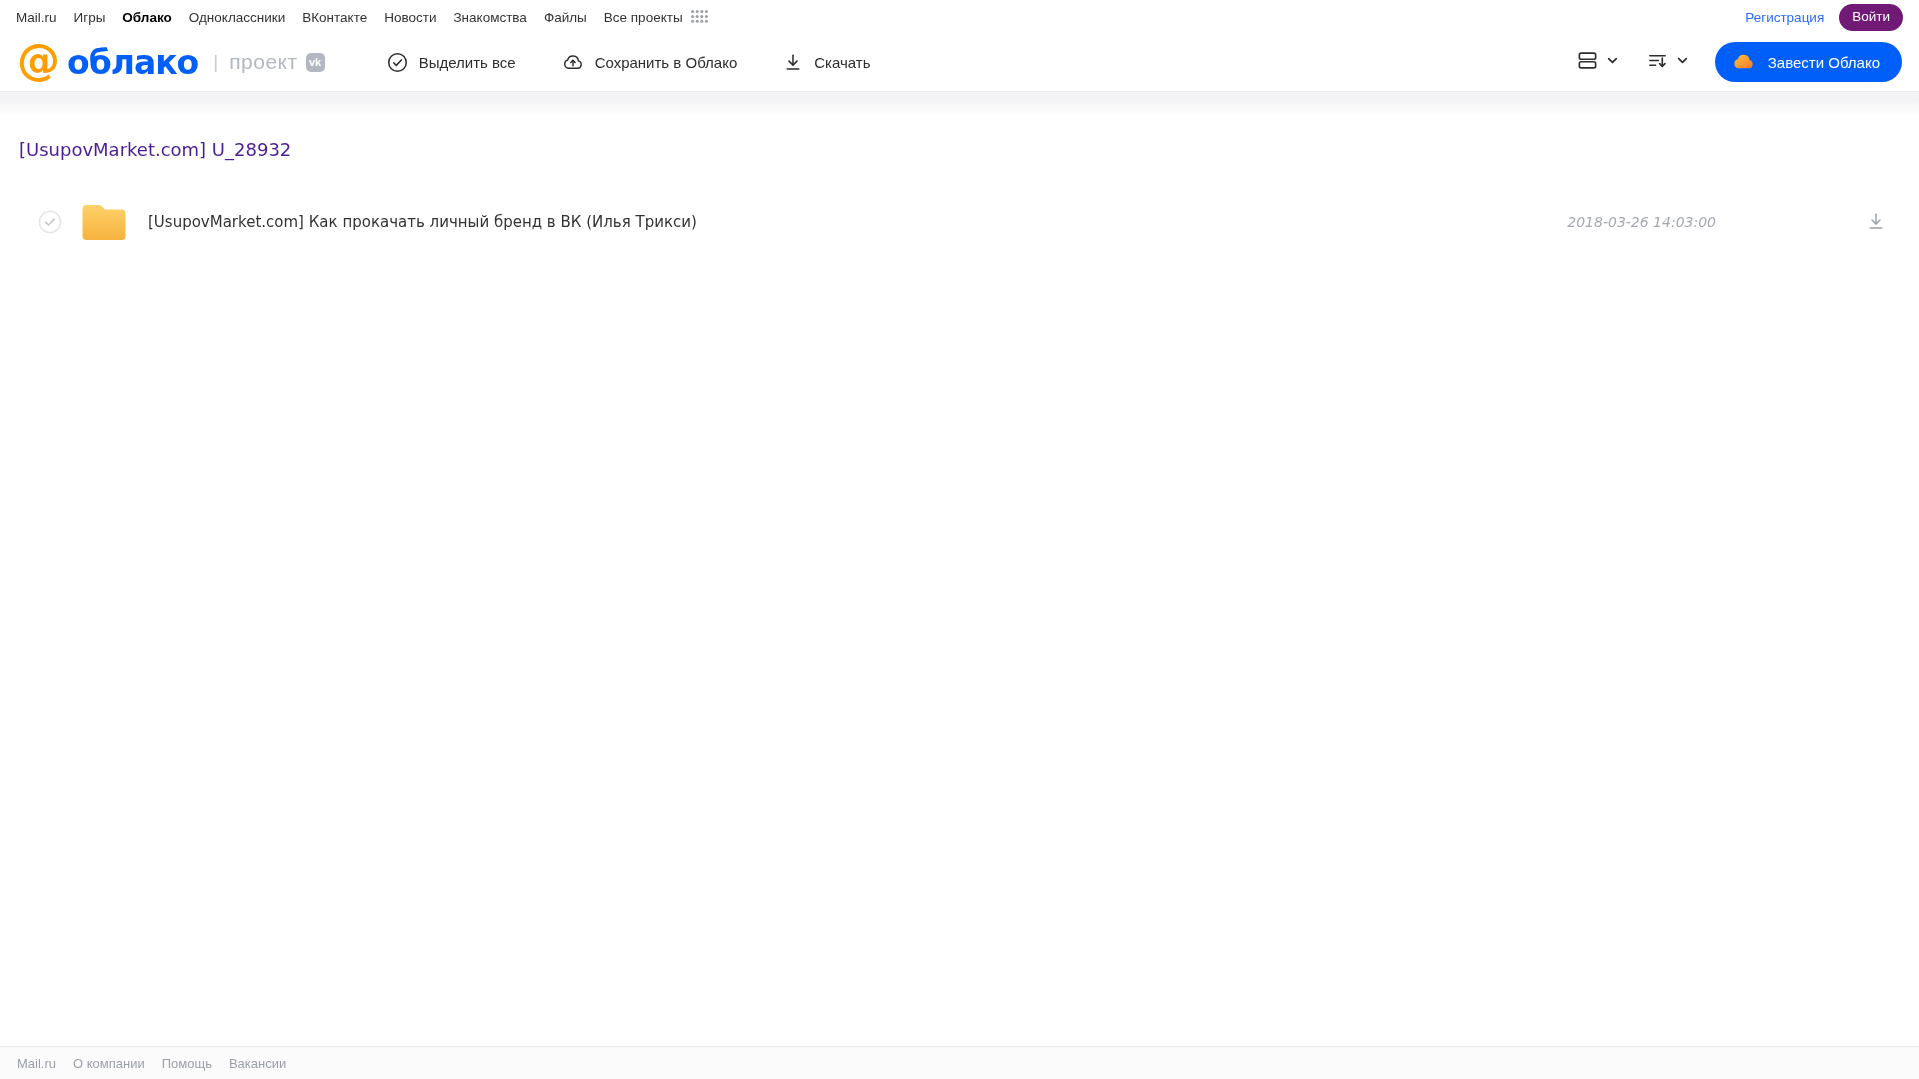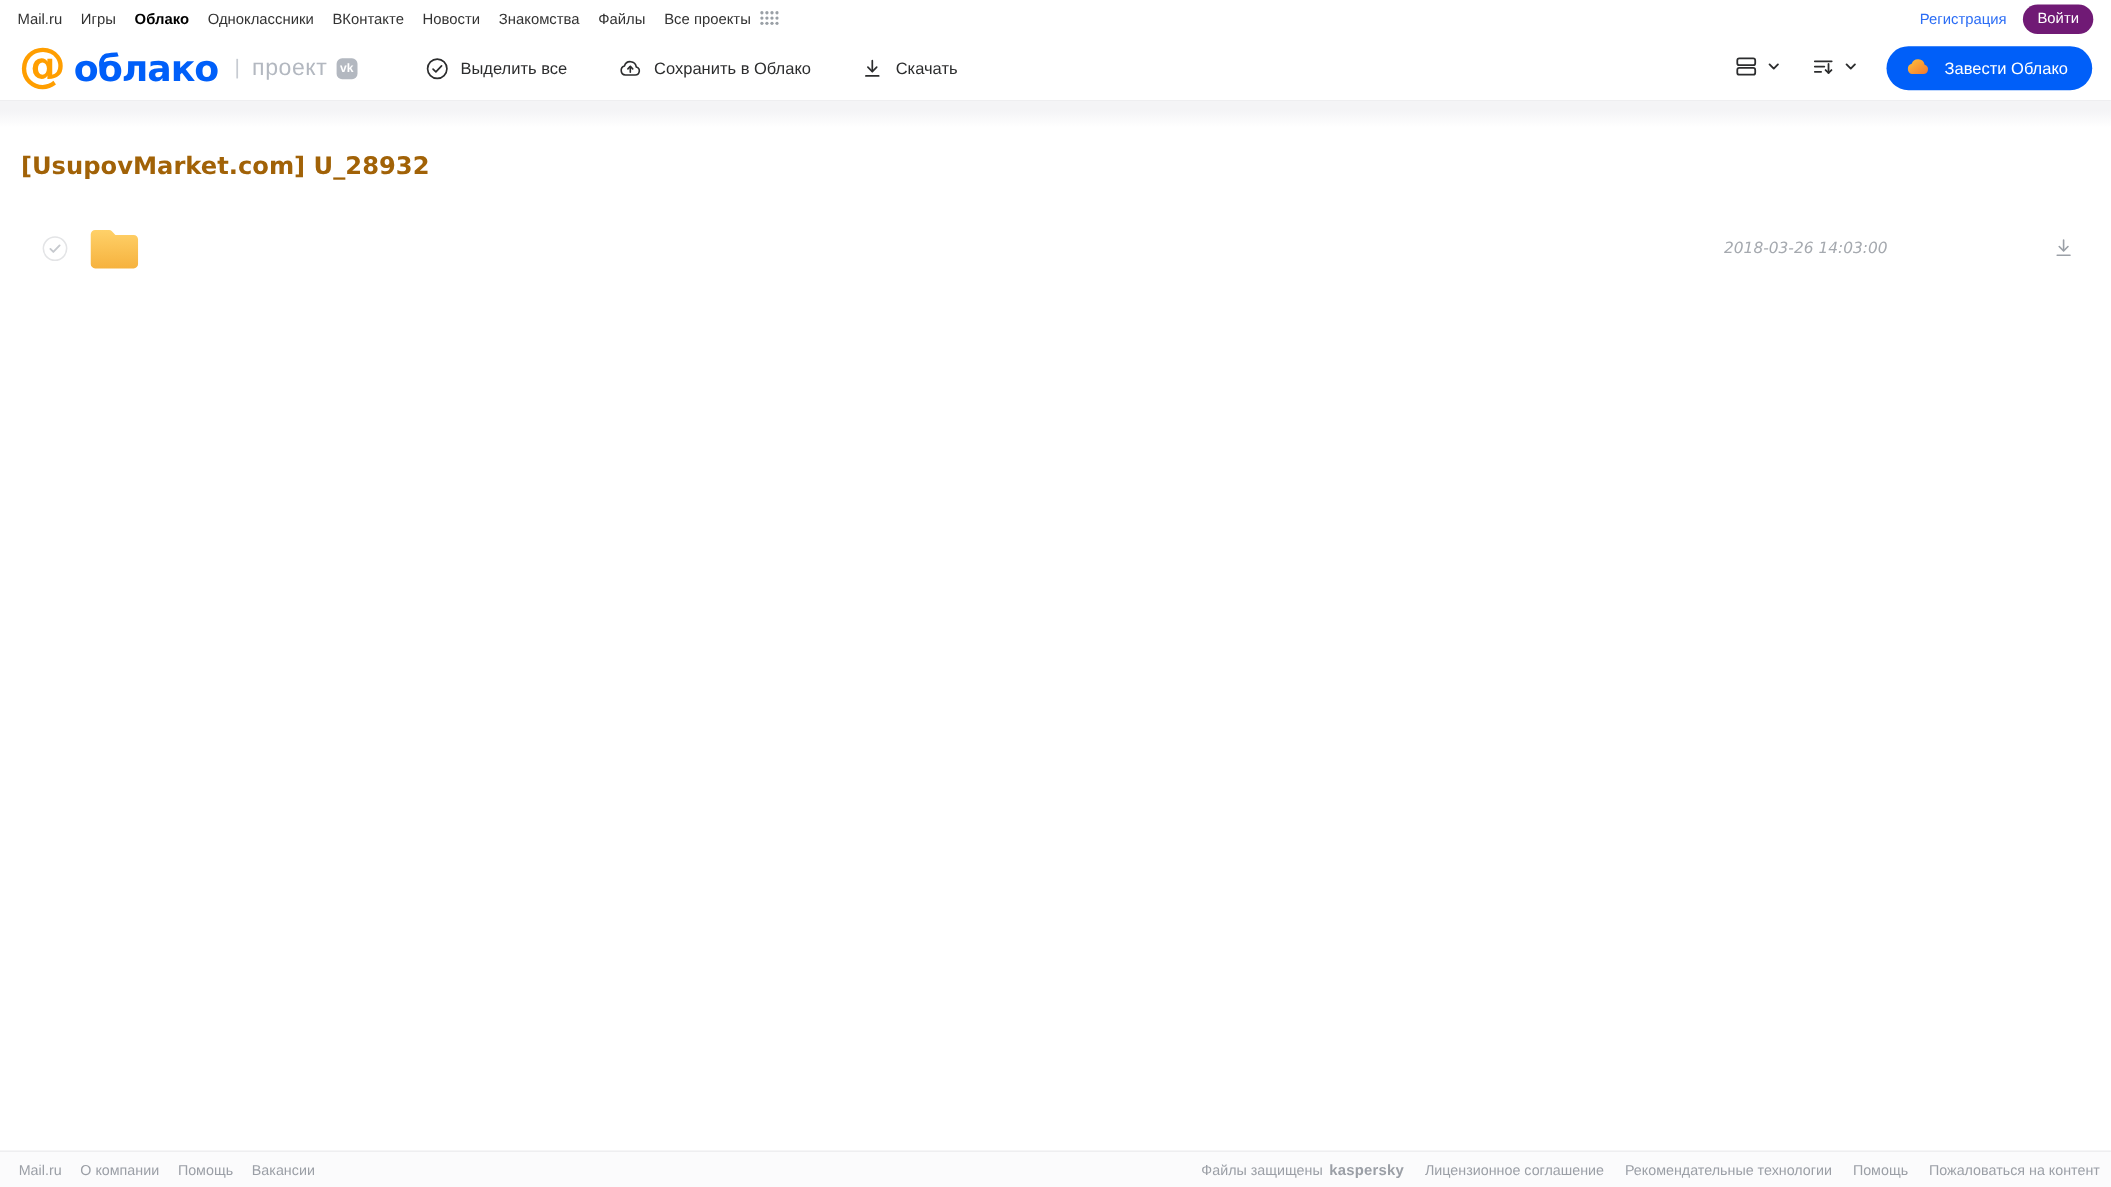--- a/index.html
+++ b/index.html
@@ -80,21 +80,21 @@
   .header-shadow {
     height: 24px;
     border-top: 1px solid #ededef;
     background: linear-gradient(to bottom, #f4f4f6 0px, #f4f4f6 8px, rgba(244,244,246,0) 24px);
   }
 
   
   .page-title {
     margin: 24px 0 0 19px;
     font-family: "DejaVu Sans", sans-serif;
-    font-size: 22px; font-weight: 700; color: #a16207;
+    font-size: 18px; font-weight: 400; color: #4c1d95;
   }
 
   .file-row {
     display: flex; align-items: center;
     height: 56px; margin-top: 34px; padding: 0 33px 0 38px;
     cursor: pointer;
   }
   .row-checkbox { width: 24px; height: 24px; flex: 0 0 auto; cursor: pointer; }
   .folder-icon { width: 46px; height: 38px; margin-left: 19px; flex: 0 0 auto; }
   .file-name {
@@ -270,43 +270,34 @@
       <svg width="46" height="38" viewBox="0 0 46 38">
         <defs>
           <linearGradient id="fg" x1="0" y1="0" x2="0" y2="1">
             <stop offset="0" stop-color="#ffd169"></stop>
             <stop offset="1" stop-color="#f6b23e"></stop>
           </linearGradient>
         </defs>
         <path d="M1.5 33V6A4 4 0 0 1 5.5 2h12.8a3 3 0 0 1 2.2 1l3.4 3.6h16.6a4 4 0 0 1 4 4V33a4 4 0 0 1-4 4h-35a4 4 0 0 1-4-4z" fill="url(#fg)"></path>
       </svg>
     </span>
+    <a class="file-name">[UsupovMarket.com] Как прокачать личный бренд в ВК (Илья Трикси)</a>
     <span class="file-date">2018-03-26 14:03:00</span>
     <button class="row-download-btn">
       <span>
         <svg width="20" height="20" viewBox="0 0 22 22" fill="none" stroke="currentColor" stroke-width="1.6" stroke-linecap="round" stroke-linejoin="round">
           <path d="M11 3.5v10.6"></path>
           <path d="M6.6 10l4.4 4.4L15.4 10"></path>
           <path d="M4.6 18.7h12.8"></path>
         </svg>
       </span>
     </button>
   </div>
 </main>
 
 <footer class="footer">
   <div class="footer-left">
     <a>Mail.ru</a>
     <a>О компании</a>
     <a>Помощь</a>
     <a>Вакансии</a>
   </div>
-  <div class="footer-right">
-    <span class="kaspersky-wrap">
-      <span>Файлы защищены</span>
-      <a class="kaspersky-logo">kaspersky</a>
-    </span>
-    <a>Лицензионное соглашение</a>
-    <a>Рекомендательные технологии</a>
-    <a>Помощь</a>
-    <a>Пожаловаться на контент</a>
-  </div>
 </footer>
 
 </body></html>

